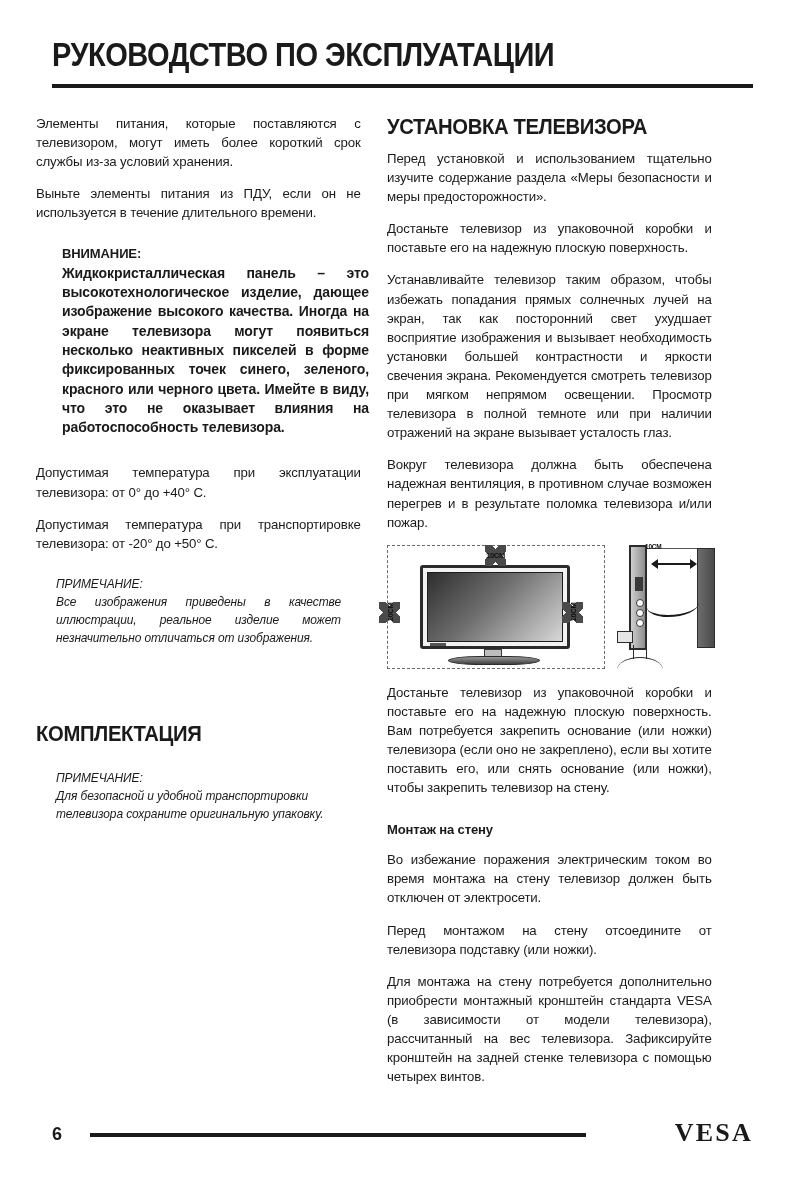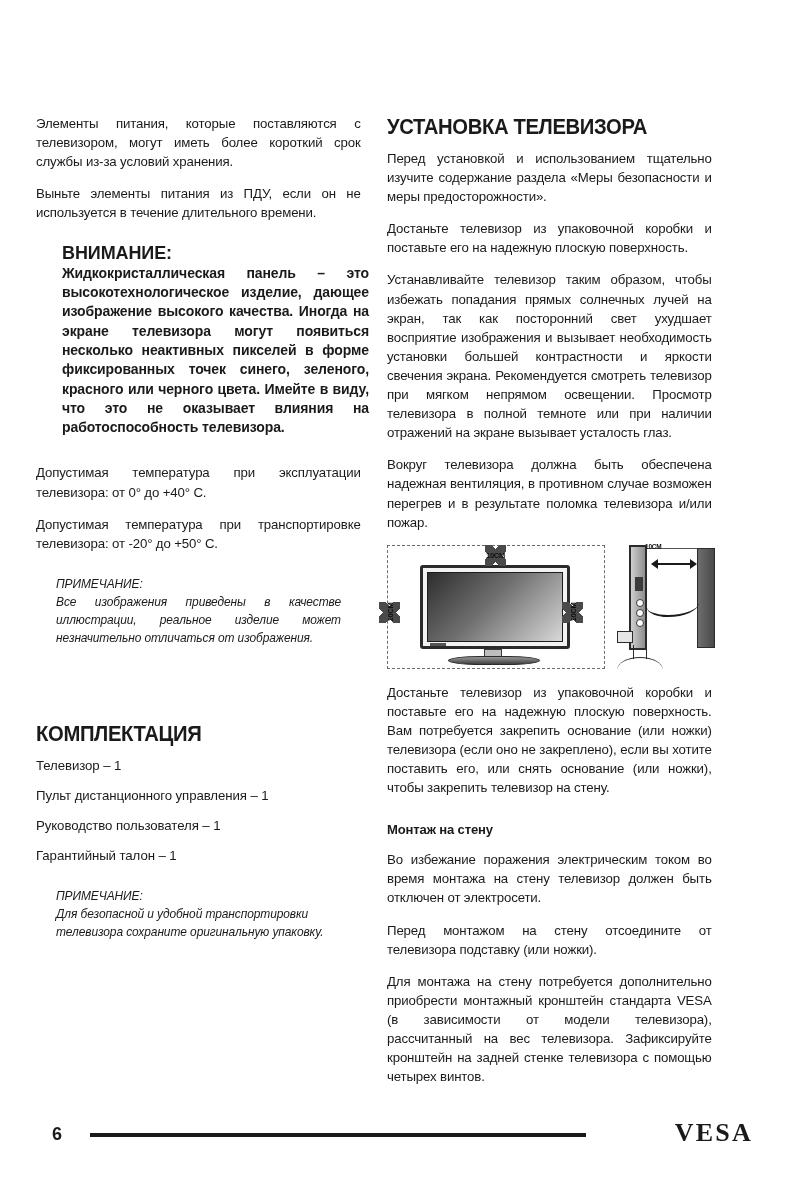--- a/index.html
+++ b/index.html
@@ -69,21 +69,21 @@
     color: #1a1a1a;
   }
   p.body.last { margin-bottom: 0; }
 
   
   .warn-block {
     margin: 22px 0 0 26px;
     width: 307px;
   }
   .warn-title {
-    font-size: 18px;
+    font-size: 13px;
     font-weight: bold;
     line-height: 19.3px;
     letter-spacing: -0.1px;
   }
   .warn-body {
     font-size: 14px;
     font-weight: bold;
     line-height: 19.3px;
     text-align: justify;
     letter-spacing: -0.1px;
@@ -360,20 +360,24 @@
     font-size: 26px;
     letter-spacing: 2.2px;
     color: #1a1a1a;
   }
 </style>
 </head>
 <body>
 
 <div class="page">
 
+  <div class="header">
+    <div class="header-title">РУКОВОДСТВО ПО ЭКСПЛУАТАЦИИ</div>
+    <div class="header-rule"></div>
+  </div>
 
   <div class="col col-left">
 
     <p class="body">Элементы питания, которые поставляются с телевизором, могут иметь более короткий срок службы из-за условий хранения.</p>
     <p class="body">Выньте элементы питания из ПДУ, если он не используется в течение длительного времени.</p>
 
     <div class="warn-block">
       <div class="warn-title">ВНИМАНИЕ:</div>
       <div class="warn-body">Жидкокристаллическая панель – это высокотехнологическое изделие, дающее изображение высокого качества. Иногда на экране телевизора могут появиться несколько неактивных пикселей в форме фиксированных точек синего, зеленого, красного или черного цвета. Имейте в виду, что это не оказывает влияния на работоспособность телевизора.</div>
     </div>
@@ -385,26 +389,20 @@
 
     <div class="note-block">
       <div class="note-title">ПРИМЕЧАНИЕ:</div>
       <div class="note-body">Все изображения приведены в качестве иллюстрации, реальное изделие может незначительно отличаться от изображения.</div>
     </div>
 
     <div style="height:74px"></div>
 
     <div class="h-section">КОМПЛЕКТАЦИЯ</div>
 
-    <ul class="pack-list">
-      <li>Телевизор – 1</li>
-      <li>Пульт дистанционного управления – 1</li>
-      <li>Руководство пользователя – 1</li>
-      <li>Гарантийный талон – 1</li>
-    </ul>
 
     <div class="note-block">
       <div class="note-title">ПРИМЕЧАНИЕ:</div>
       <div class="note-body left">Для безопасной и удобной транспортировки телевизора сохраните оригинальную упаковку.</div>
     </div>
 
   </div>
 
   <div class="col col-right">
 

